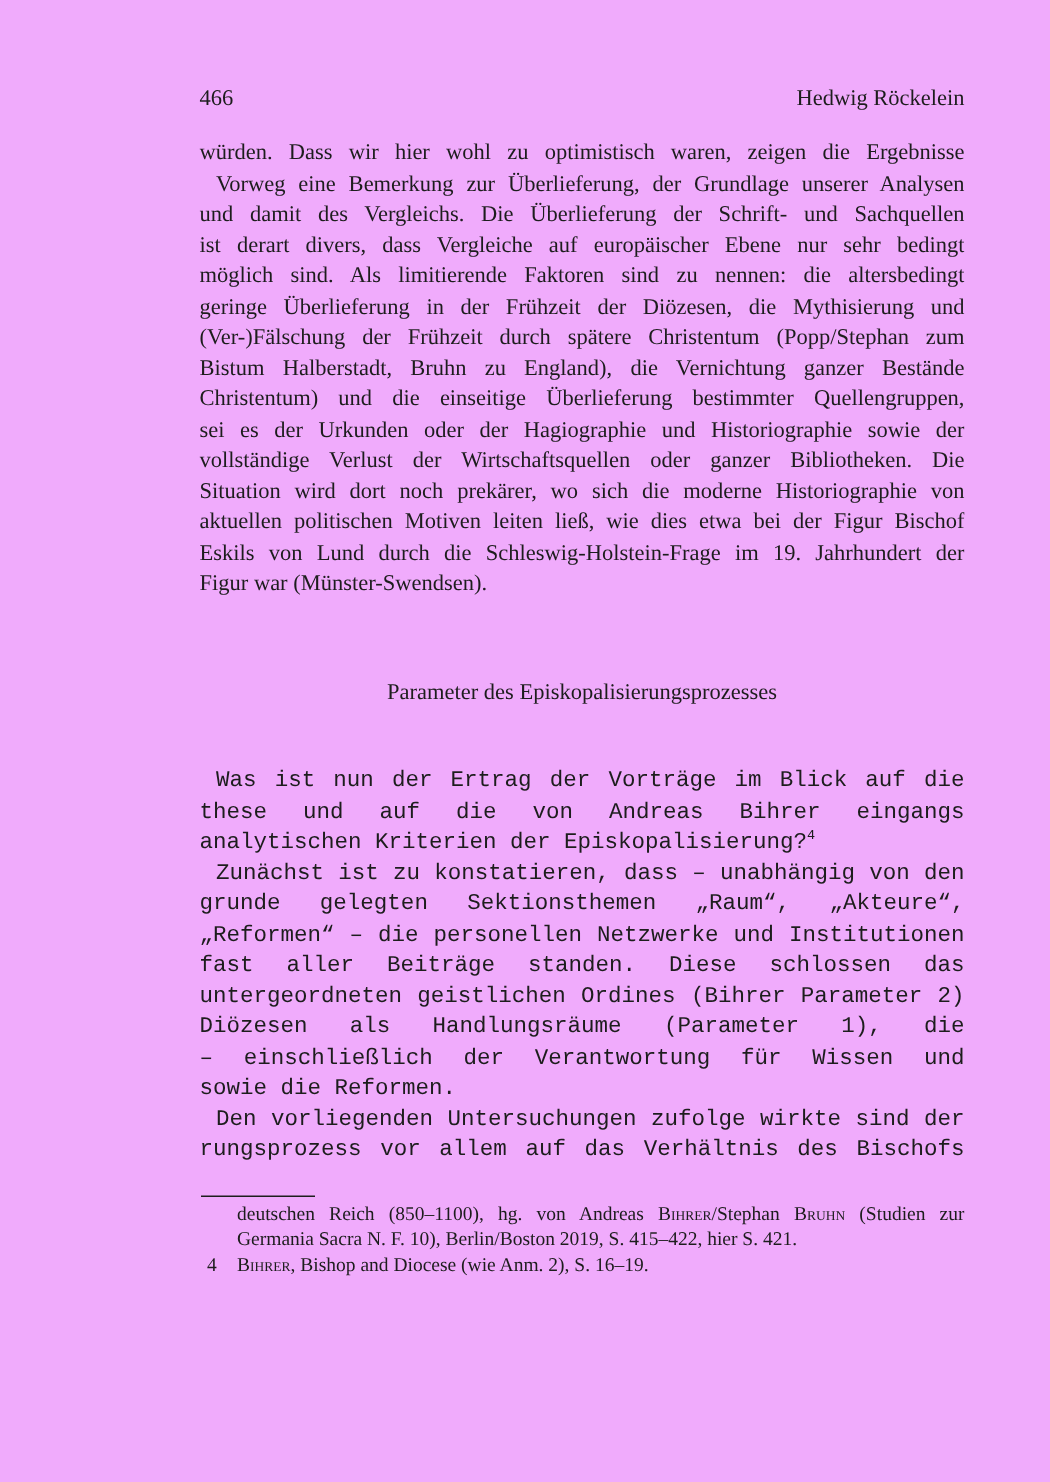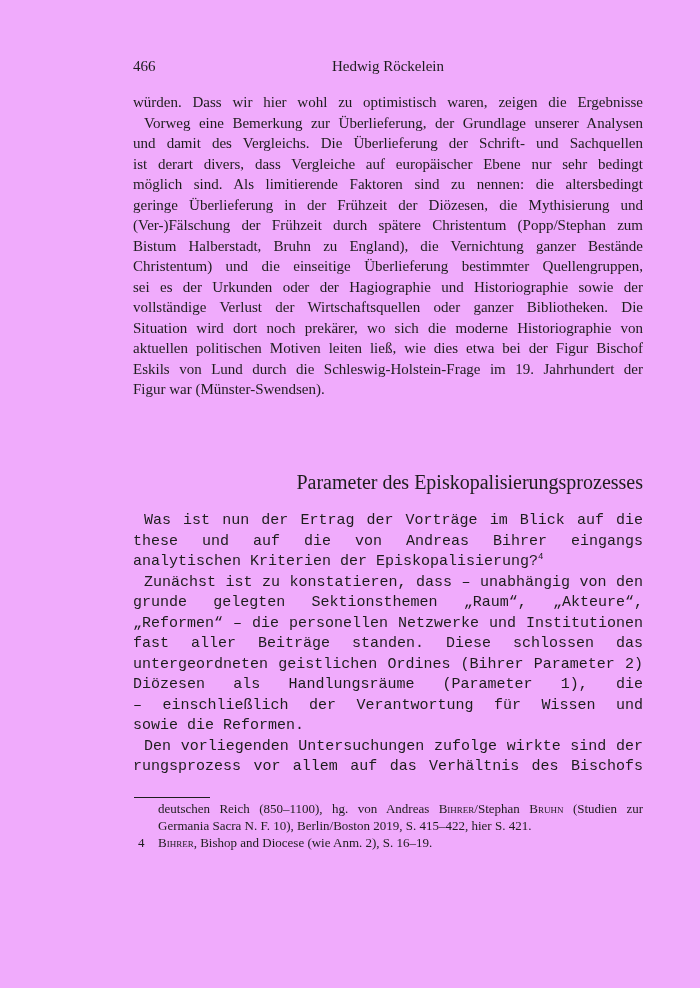--- a/index.html
+++ b/index.html
@@ -9,38 +9,38 @@
     background: #f0abfc;
     color: #1d1d1d;
     font-family: "Liberation Serif", "DejaVu Serif", serif;
     overflow: hidden;
   }
   .textblock { position: absolute; left: 133px; width: 510px; }
 
   
   .header { top: 56px; font-size: 15px; line-height: 20.5px; }
   .page-num { position: absolute; left: 0; top: 0; }
-  .running { text-align: center; }
+  .running { text-align: right; }
 
   
   .body-top { top: 92px; }
   .body-bottom { top: 511px; font-family: Liberation Mono, monospace; }
   .line {
     font-size: 15px; line-height: 20.5px; height: 20.5px;
     text-align: justify; text-align-last: justify;
     overflow: hidden; white-space: normal;
   }
   .line.endp { text-align-last: left; }
   .line.indent { text-indent: 11px; }
 
   sup { font-size: 0.6em; vertical-align: super; line-height: 0; }
   .sc { font-variant: small-caps; }
 
   
-  .heading { top: 472px; text-align: right; font-size: 20px; line-height: 20.5px; }
+  .heading { top: 452px; text-align: center; font-size: 15px; line-height: 20.5px; }
 
   
   .fn-rule { position: absolute; left: 134px; top: 797px; width: 76px; height: 0; border-top: 1px solid #1d1d1d; }
   .fn-block { top: 800px; }
   .fn-line {
     position: relative; padding-left: 25px;
     font-size: 13px; line-height: 17px; height: 17px;
     text-align: justify; text-align-last: justify; overflow: hidden;
   }
   .fn-line.endp { text-align-last: left; }

